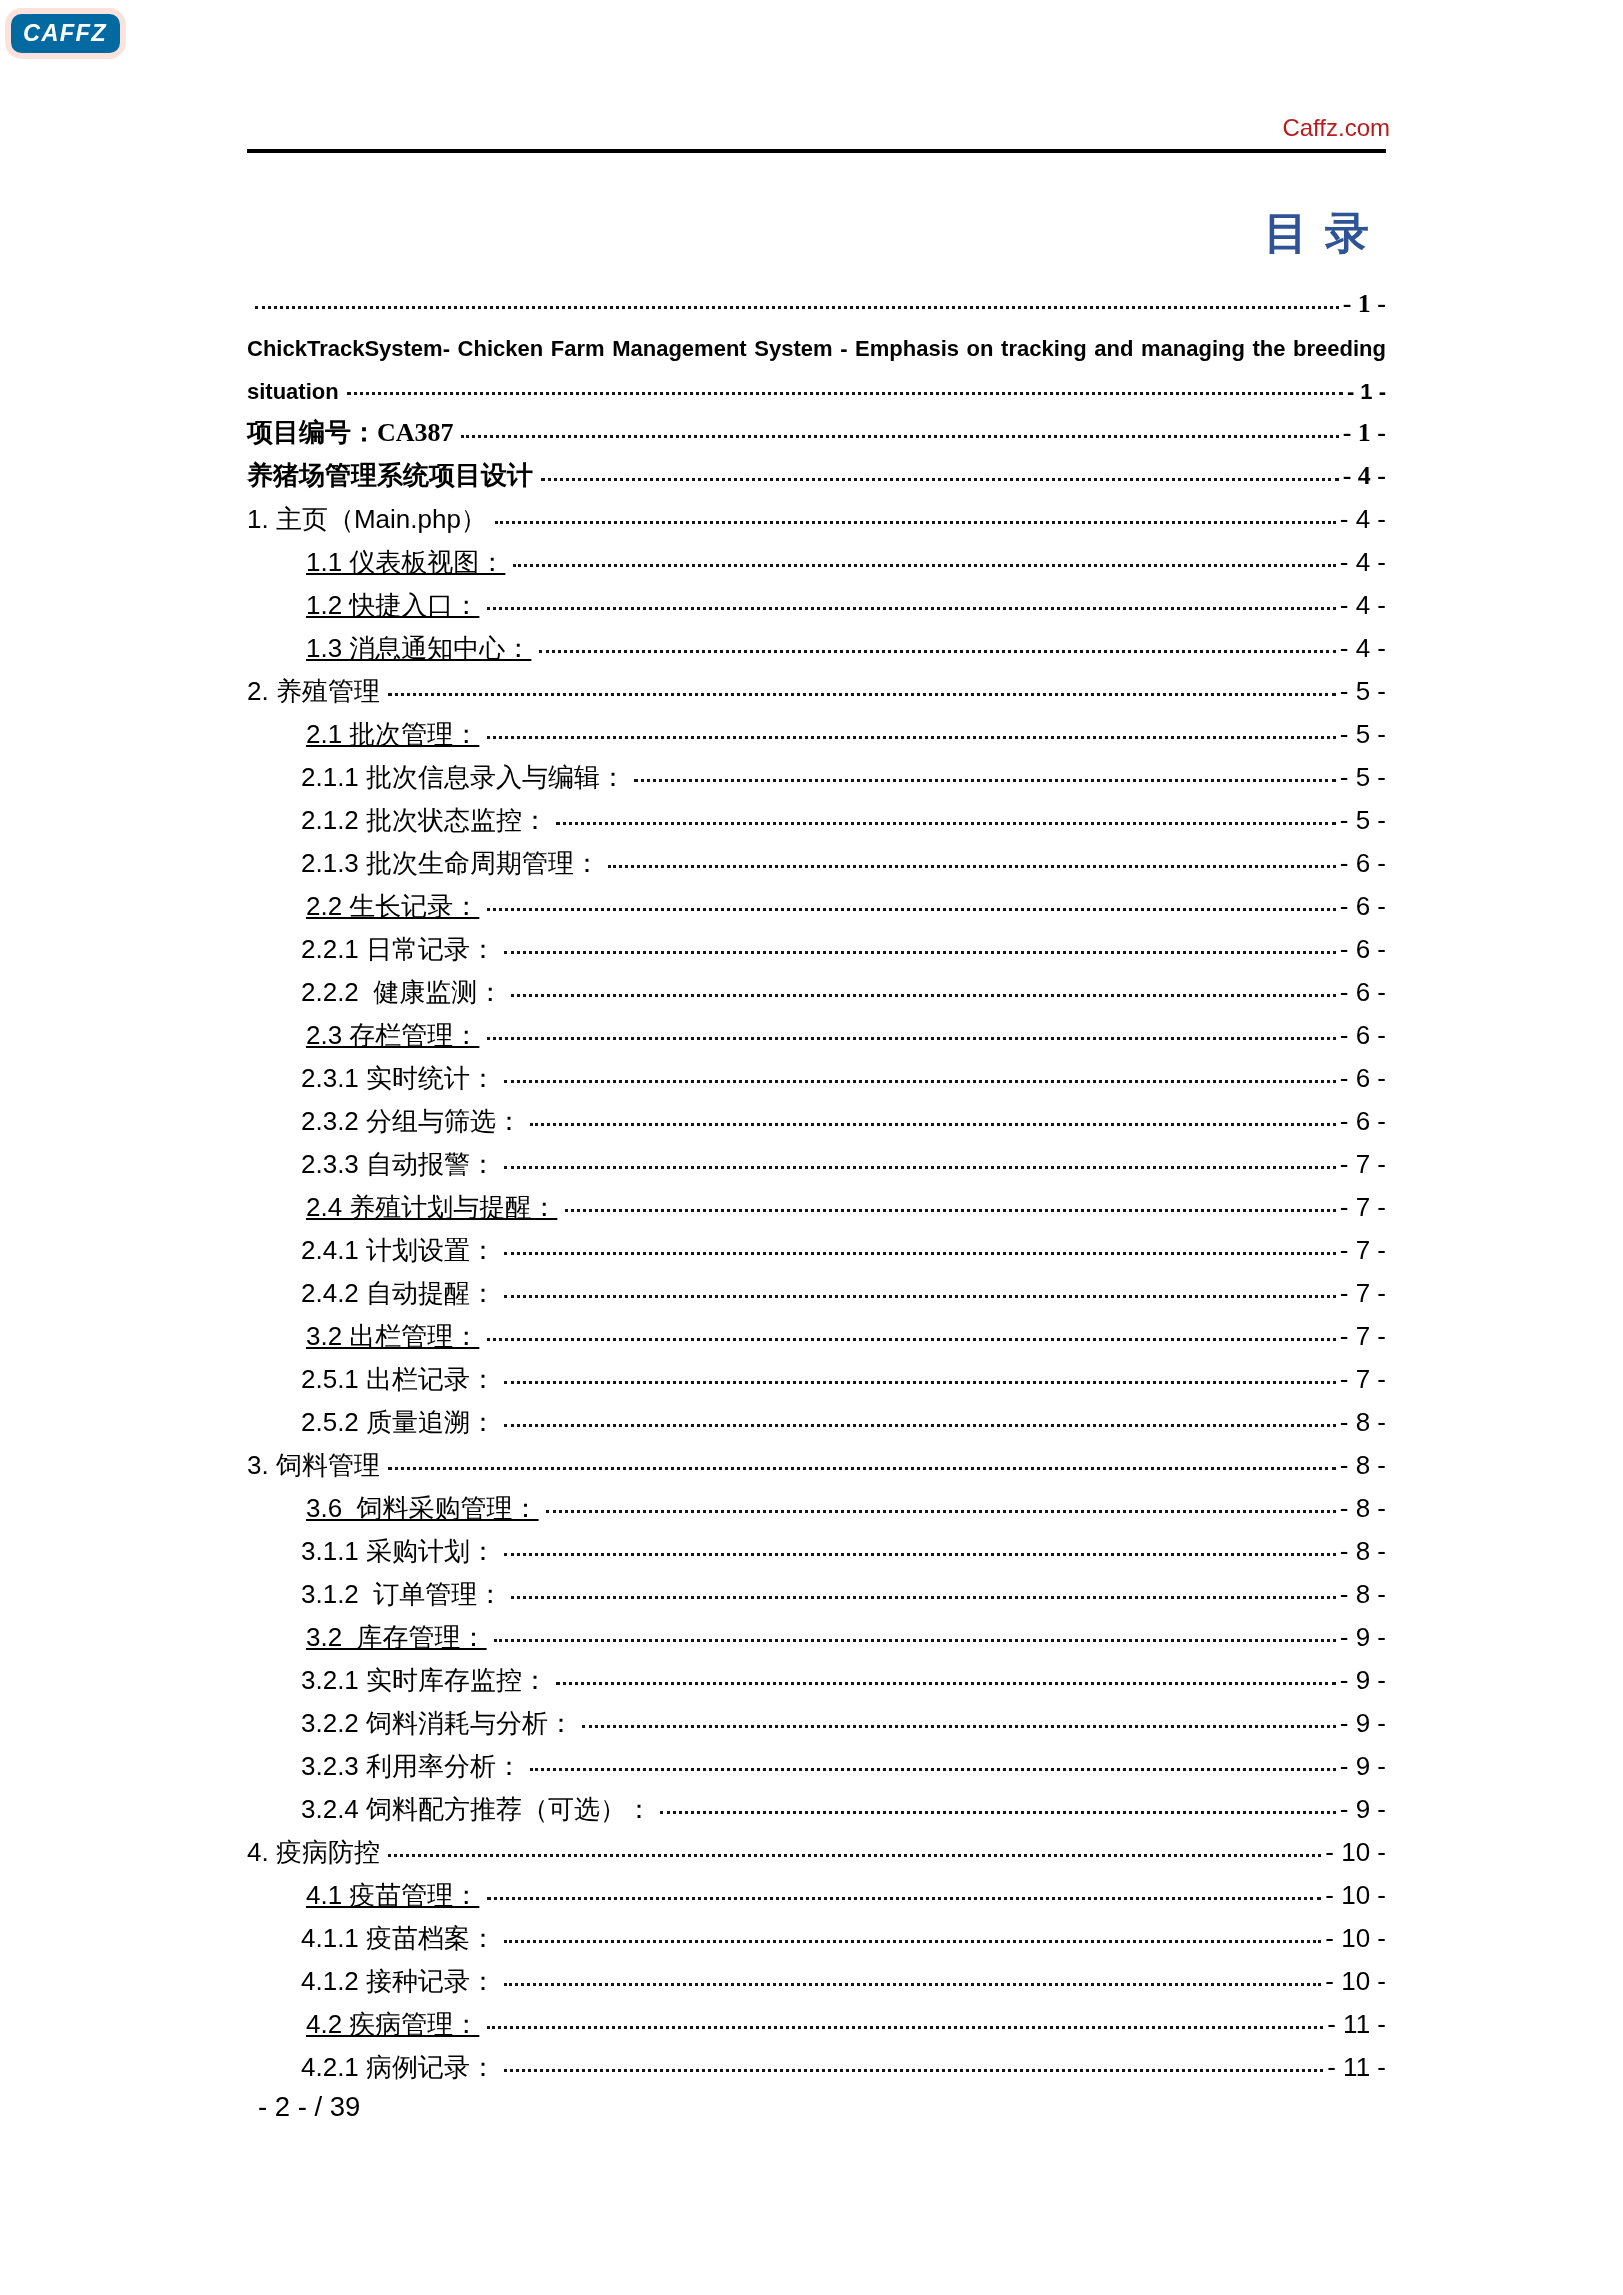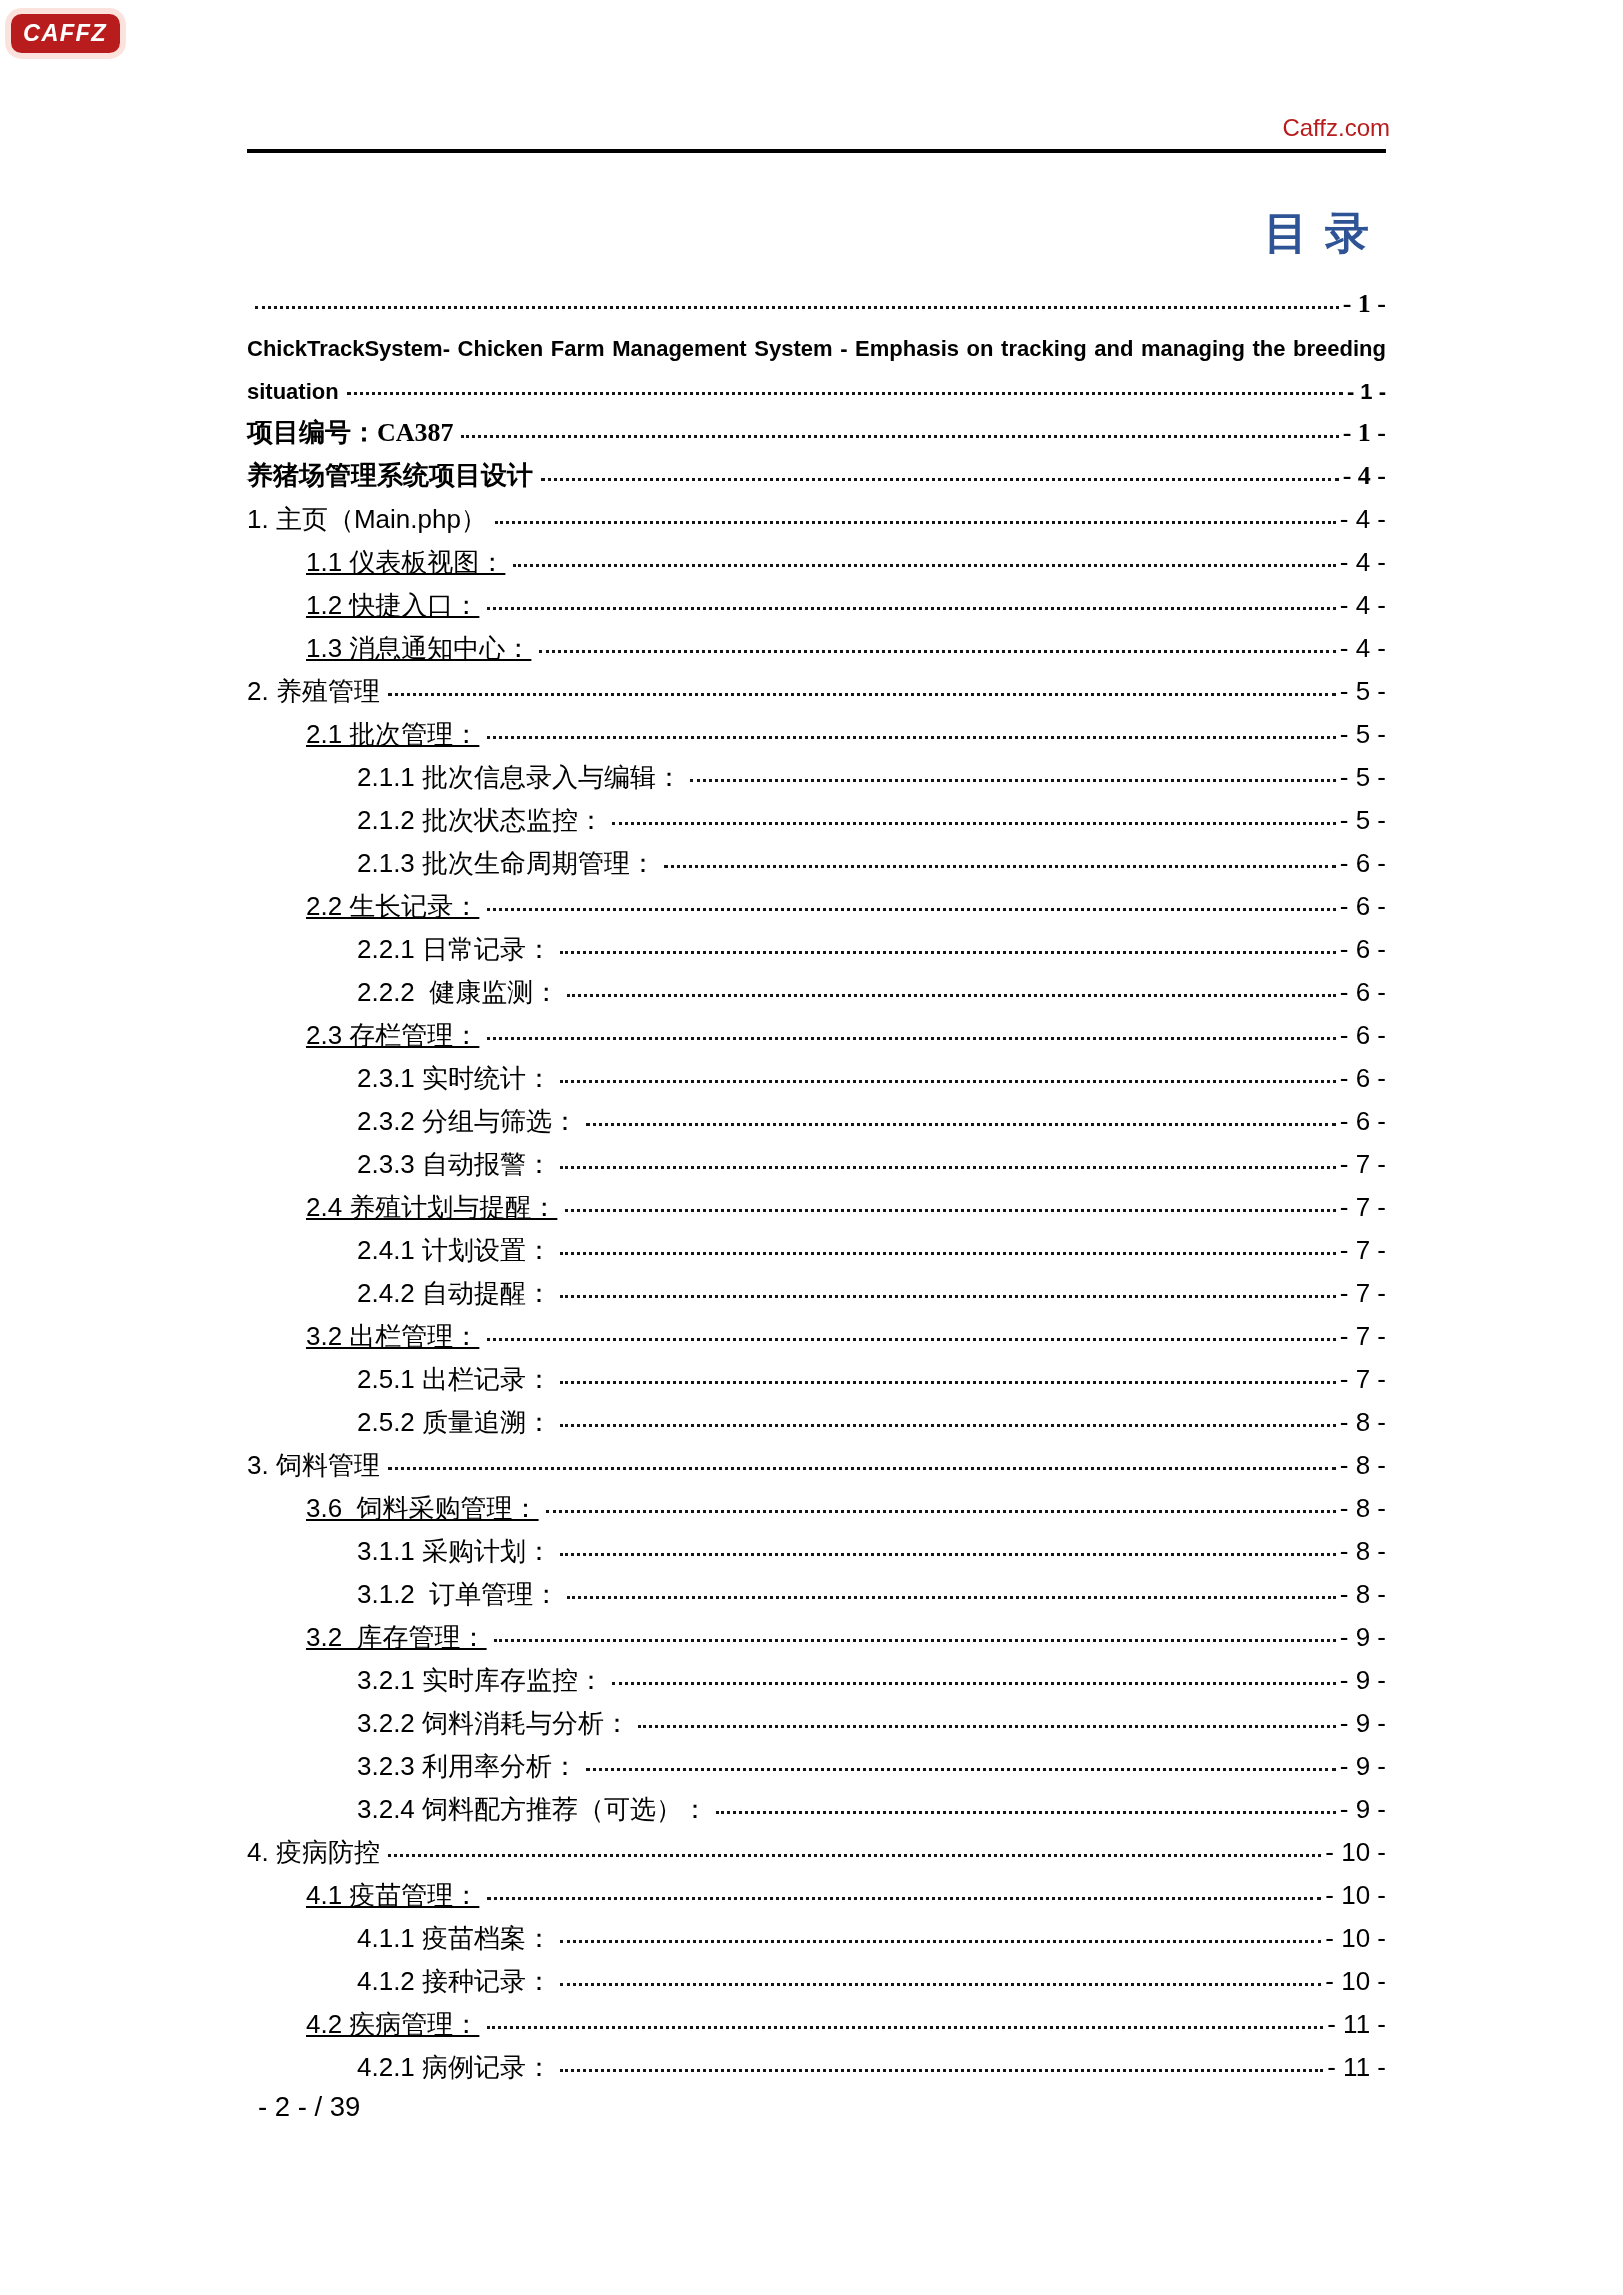--- a/index.html
+++ b/index.html
@@ -50,41 +50,41 @@
     height:43px; line-height:1;
   }
   .toc-entry .t  { white-space:pre; padding-bottom:5.2px; }
   .toc-entry .pg { white-space:pre; padding-bottom:5.2px; }
   .toc-entry .leader {
     flex:1; min-width:18.3px;
     border-bottom:3.3px dotted #141414;
     margin:0 3.9px 13px 7.9px;
   }
   .lv2 .t { margin-left:59px;text-decoration:underline; }
-  .lv3 .t { margin-left:110px; }
+  .lv3 .t { margin-left:54px; }
   .bold { font-weight:bold; }
   .cjk-serif { font-family:"Liberation Serif","DejaVu Serif",serif; }
   .latin { font-family:"Liberation Sans","DejaVu Sans",sans-serif; font-size:22px; }
   .just {
     flex:1; white-space:normal;
     text-align:justify; text-align-last:justify;
     padding-bottom:5.2px;
   }
   
   .footer {
     position:absolute; left:258px; top:2093px; width:1139px;
     text-align:left; font-size:27.5px; line-height:1;
   }
 </style>
 </head>
 <body>
 
 <div class="page">
 
-  <div class="logo" style="background: #b91c1c; color: rgb(255, 255, 255);">
+  <div class="logo" style="background: #0369a1; color: rgb(255, 255, 255);">
     <span>CAFFZ</span>
   </div>
 
   <div class="site" style="color: #b91c1c;">Caffz.com</div>
   <div class="rule" style="background: rgb(0, 0, 0);"></div>
 
   <h1 class="title" style="color: rgb(47, 84, 150); text-align: right;">目录</h1>
 
   <div class="toc" id="toc">
       <div class="toc-entry lv0 bold cjk-serif">

